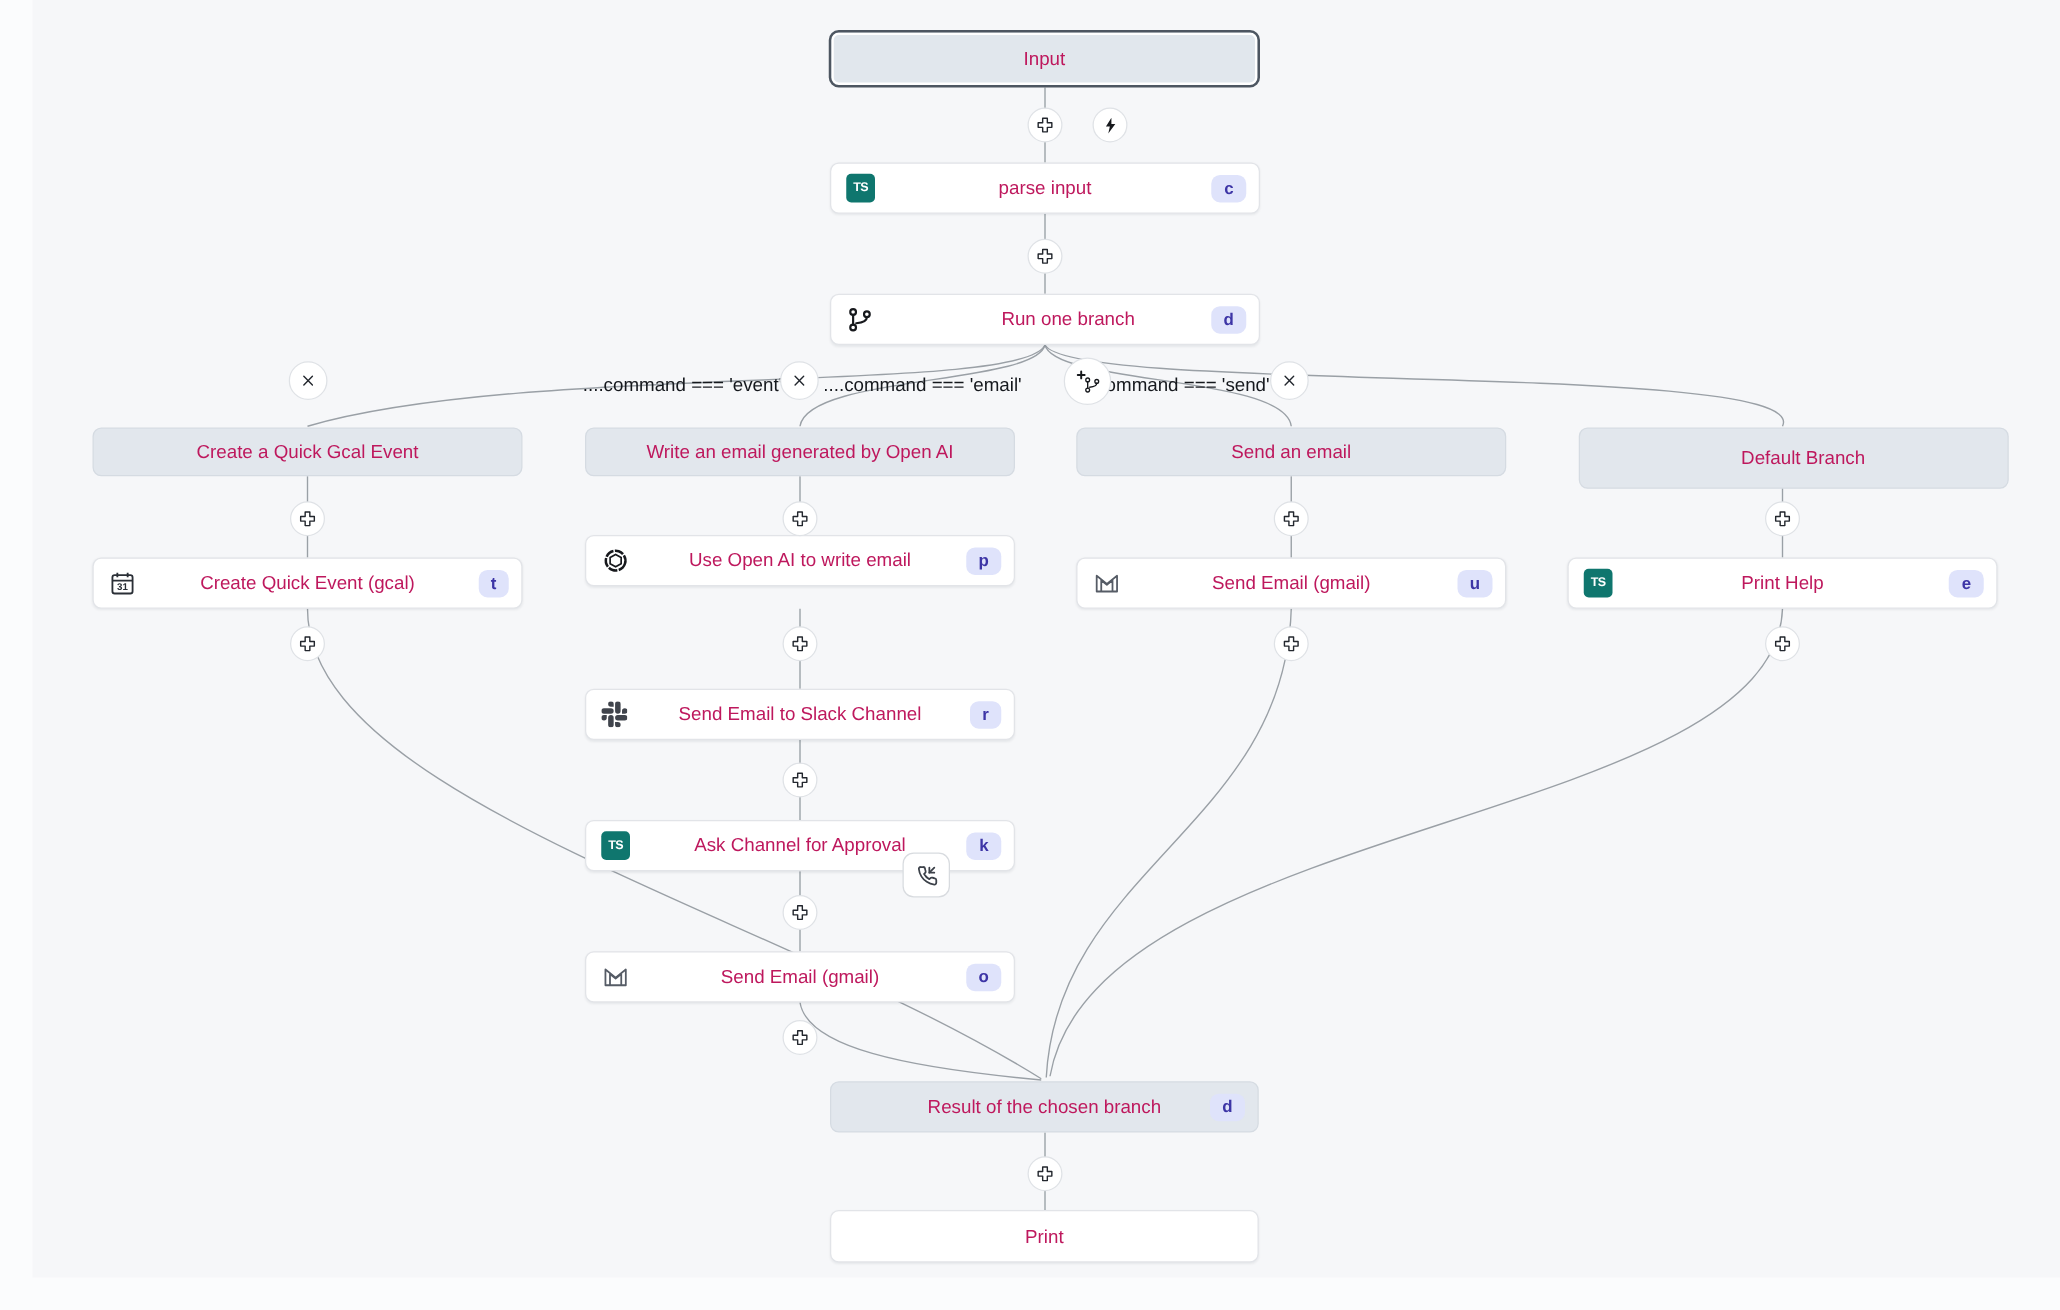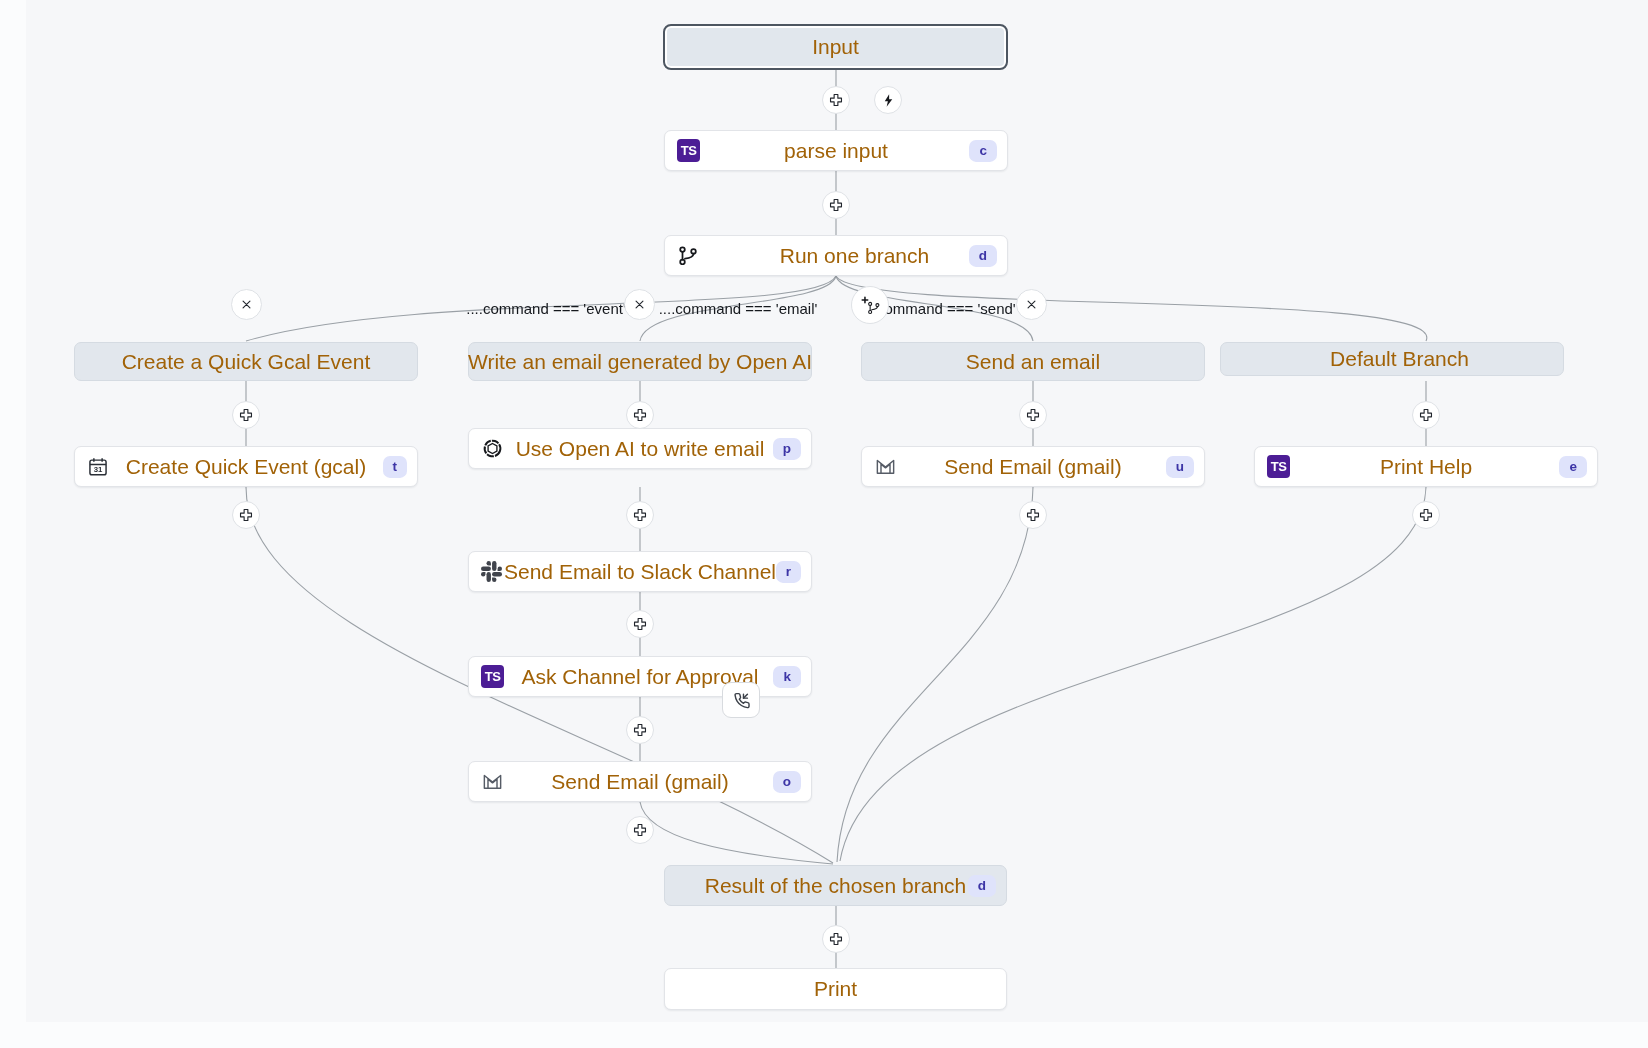--- a/index.html
+++ b/index.html
@@ -7,30 +7,30 @@
   body { font-family: "Liberation Sans", sans-serif; background:#ffffff; }
   #canvas { position:relative; width:1648px; height:1048px; background:#f6f7f9; overflow:hidden; }
   .strip-left { position:absolute; left:0; top:0; width:26px; height:1048px; background:#fbfcfd; z-index:0; }
   .strip-bottom { position:absolute; left:0; top:1022px; width:1648px; height:26px; background:#fbfcfd; z-index:0; }
   #edges { position:absolute; left:0; top:0; z-index:1; }
 
   .node { position:absolute; width:344px; height:41px; background:#ffffff;
           border:1px solid #e2e4e8; border-radius:7px; z-index:2;
           display:flex; align-items:center; justify-content:center;
           box-shadow:0 1px 2px rgba(16,24,40,0.07); }
-  .node .nlabel { font-size:21px; color:#a16207; white-space:nowrap; }
+  .node .nlabel { font-size:15px; color:#be185d; white-space:nowrap; }
   .virtual { background:#e2e7ed; border:1px solid #d5dbe2; box-shadow:none; }
   .input-node { height:46px; background:#e1e7ed; border:2px solid #4d5661;
                 border-radius:8px; box-shadow: inset 0 0 0 2px #ffffff; }
   .nicon { position:absolute; left:12px; top:0; height:100%; display:flex; align-items:center; }
   .badge { position:absolute; right:10px; top:50%; transform:translateY(-50%);
            background:#dfe3fb; color:#3d35a6; font-weight:bold; font-size:13.5px;
            padding:3px 10px; border-radius:7px; line-height:1.2; }
-  .ts-chip { width:23px; height:23px; background:#4c1d95; border-radius:4px; color:#fff;
-             font-size:13px; font-weight:bold; display:flex; align-items:center;
+  .ts-chip { width:23px; height:23px; background:#0f766e; border-radius:4px; color:#fff;
+             font-size:10px; font-weight:bold; display:flex; align-items:center;
              justify-content:center; letter-spacing:-0.5px; }
   .circle-btn { position:absolute; background:#ffffff; border:1px solid #dfe2e6;
                 border-radius:50%; display:flex; align-items:center; justify-content:center;
                 z-index:3; cursor:pointer; }
   .plus { width:28px; height:28px; }
   .xbtn { width:31px; height:31px; }
   .boltbtn { width:28px; height:28px; }
   .addbranch { width:38px; height:38px; z-index:4; }
   .cond { position:absolute; z-index:1; transform:translateX(-50%); font-size:15px;
           color:#15181d; white-space:nowrap; }
@@ -207,21 +207,21 @@
 
   <div class="node virtual" style="left:74px; top:342px; height:39px;">
     <span class="nlabel">Create a Quick Gcal Event</span>
   </div>
   <div class="node virtual" style="left:468px; top:342px; height:39px;">
     <span class="nlabel">Write an email generated by Open AI</span>
   </div>
   <div class="node virtual" style="left:861px; top:342px; height:39px;">
     <span class="nlabel">Send an email</span>
   </div>
-  <div class="node virtual" style="left:1220px; top:342px; height:34px;padding-left:15px;">
+  <div class="node virtual" style="left:1263px; top:342px; height:49px;padding-left:15px;">
     <span class="nlabel">Default Branch</span>
   </div>
 
   <div class="circle-btn plus" style="left:232px; top:401px;">
     <svg width="16" height="16">
         <use href="#sym-plus"></use>
       </svg>
     </div>
   <div class="circle-btn plus" style="left:626px; top:401px;">
     <svg width="16" height="16">

